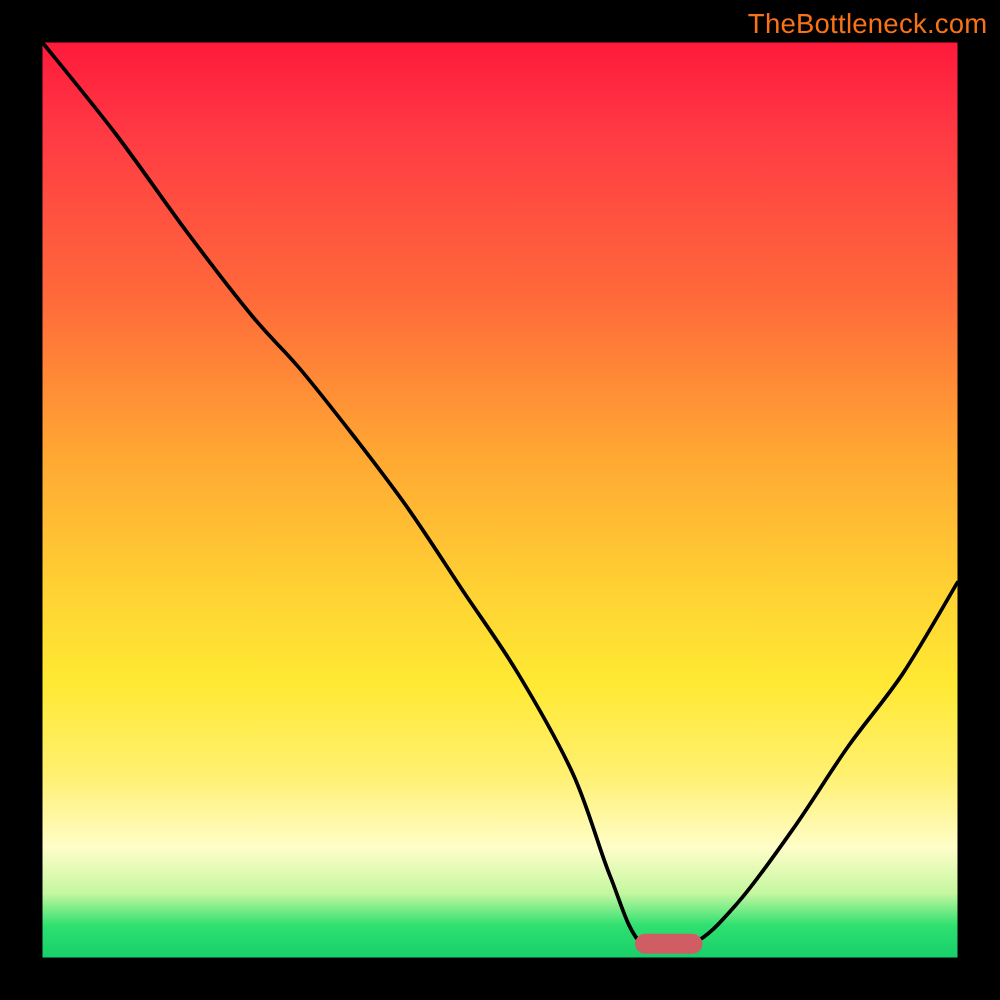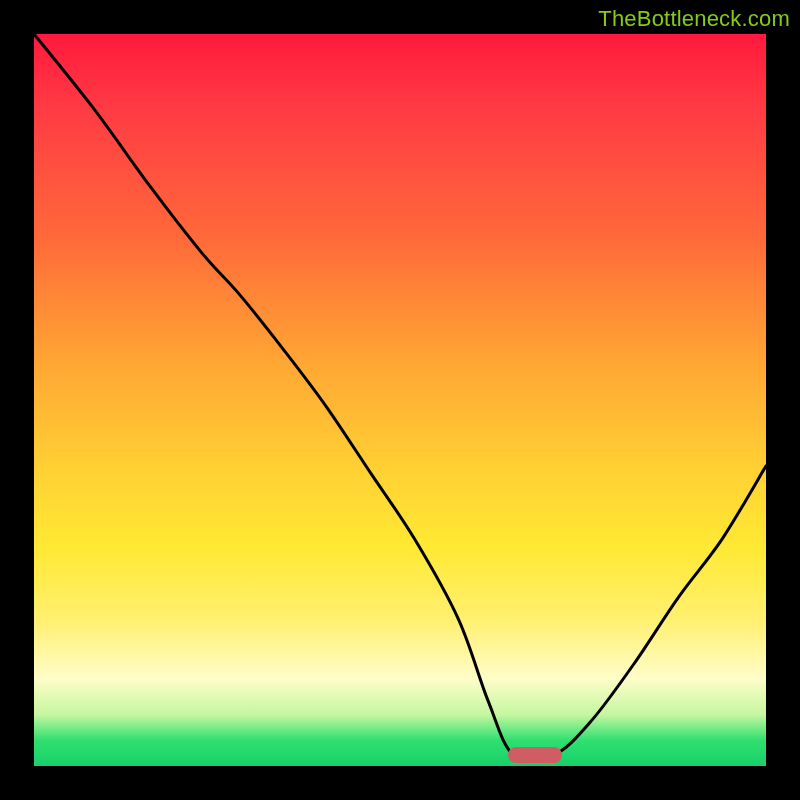--- a/index.html
+++ b/index.html
@@ -66,21 +66,21 @@
     width: 732px;
     height: 732px;
     overflow: visible;
   }
 </style>
 </head>
 <body>
 
 <div class="frame">
 
-  <div class="watermark" style="color: #84cc16;">TheBottleneck.com</div>
+  <div class="watermark" style="color: #f97316;">TheBottleneck.com</div>
 
   <div class="plot-area">
 
     <svg class="curve" viewBox="0 0 732 732" preserveAspectRatio="none">
       <path fill="none" stroke="#000000" stroke-width="3" stroke-linejoin="round" stroke-linecap="round" d="M 0.0 0.0 C 9.8 12.2 39.0 47.6 58.6 73.2 C 78.1 98.8 98.8 129.3 117.1 153.7 C 135.4 178.1 153.7 201.9 168.4 219.6 C 183.0 237.3 191.5 244.0 205.0 259.9 C 218.4 275.7 234.2 295.9 248.9 314.8 C 263.5 333.7 278.2 352.6 292.8 373.3 C 307.4 394.1 322.1 417.2 336.7 439.2 C 351.4 461.2 366.0 480.7 380.6 505.1 C 395.3 529.5 412.4 558.8 424.6 585.6 C 436.8 612.4 444.7 643.5 453.8 666.1 C 463.0 688.7 468.5 711.9 479.5 721.0 C 490.4 730.2 506.9 726.5 519.7 721.0 C 532.5 715.5 542.9 703.3 556.3 688.1 C 569.7 672.8 585.6 650.3 600.2 629.5 C 614.9 608.8 629.5 584.4 644.2 563.6 C 658.8 542.9 673.4 527.0 688.1 505.1 C 702.7 483.1 724.7 444.1 732.0 431.9"></path>
     </svg>
 
     <div class="marker" style="left: 501.42px; top: 721.02px; background: rgb(207, 93, 99);"></div>
   </div>
 

